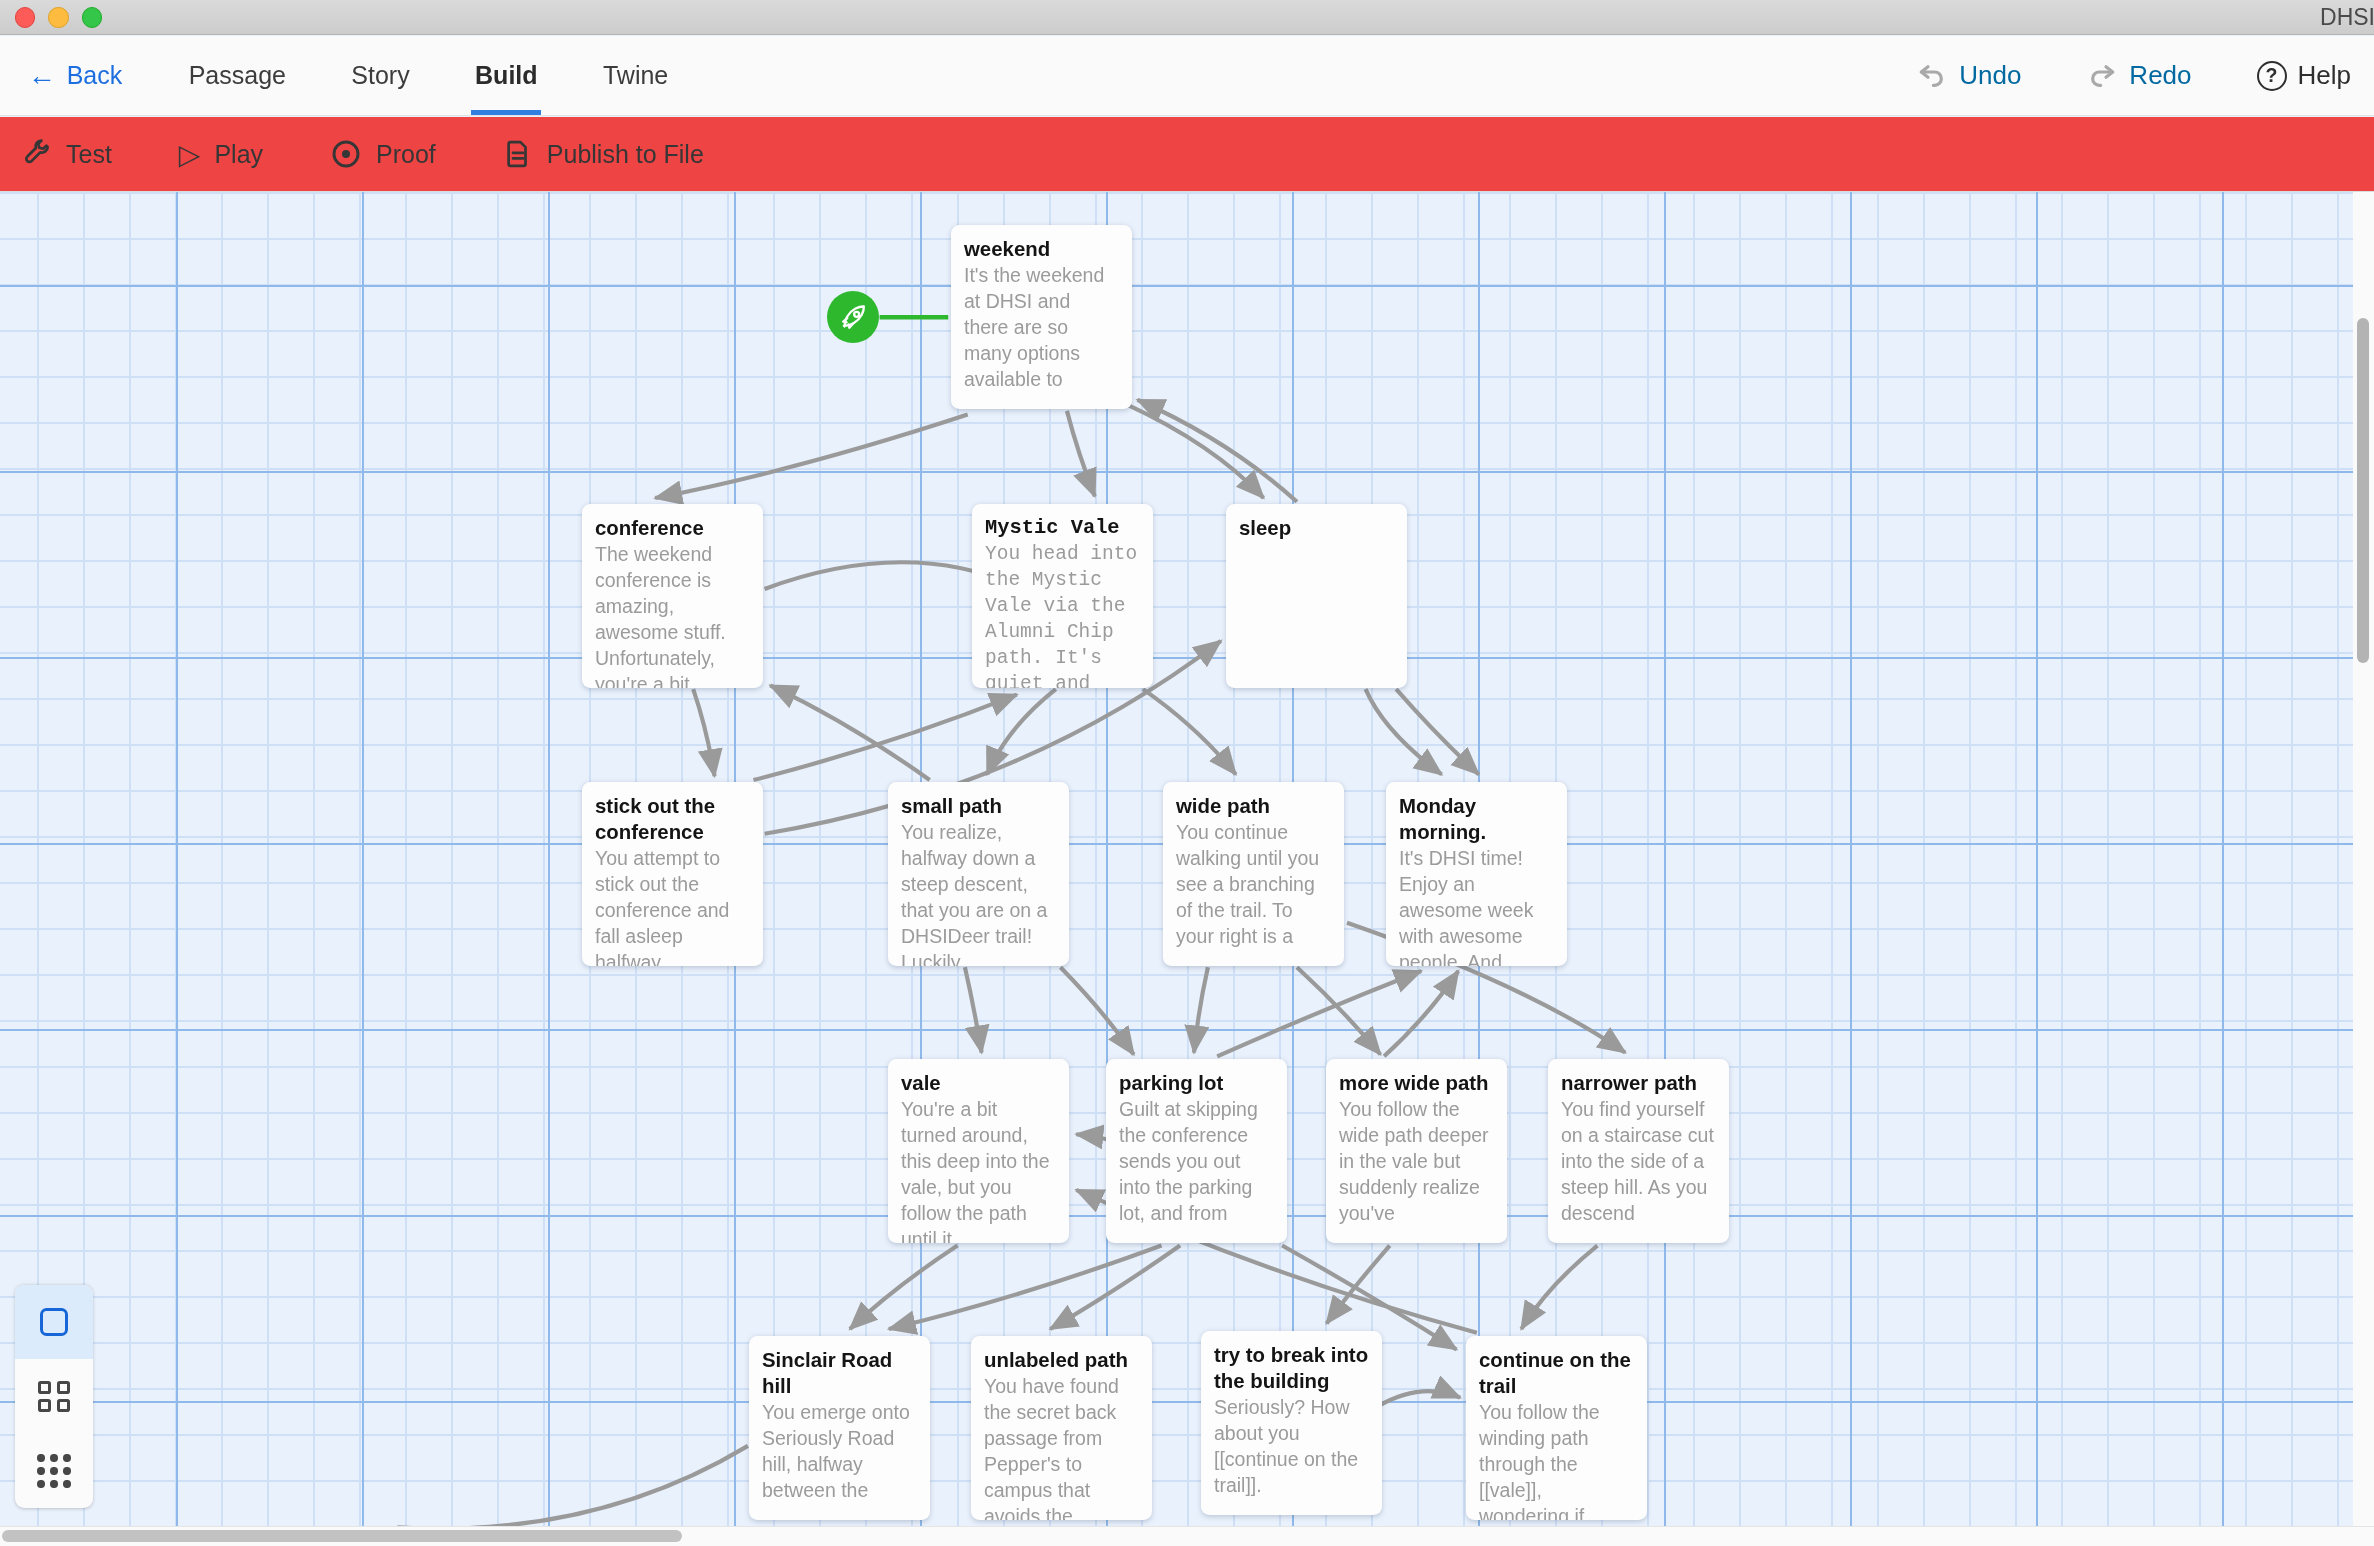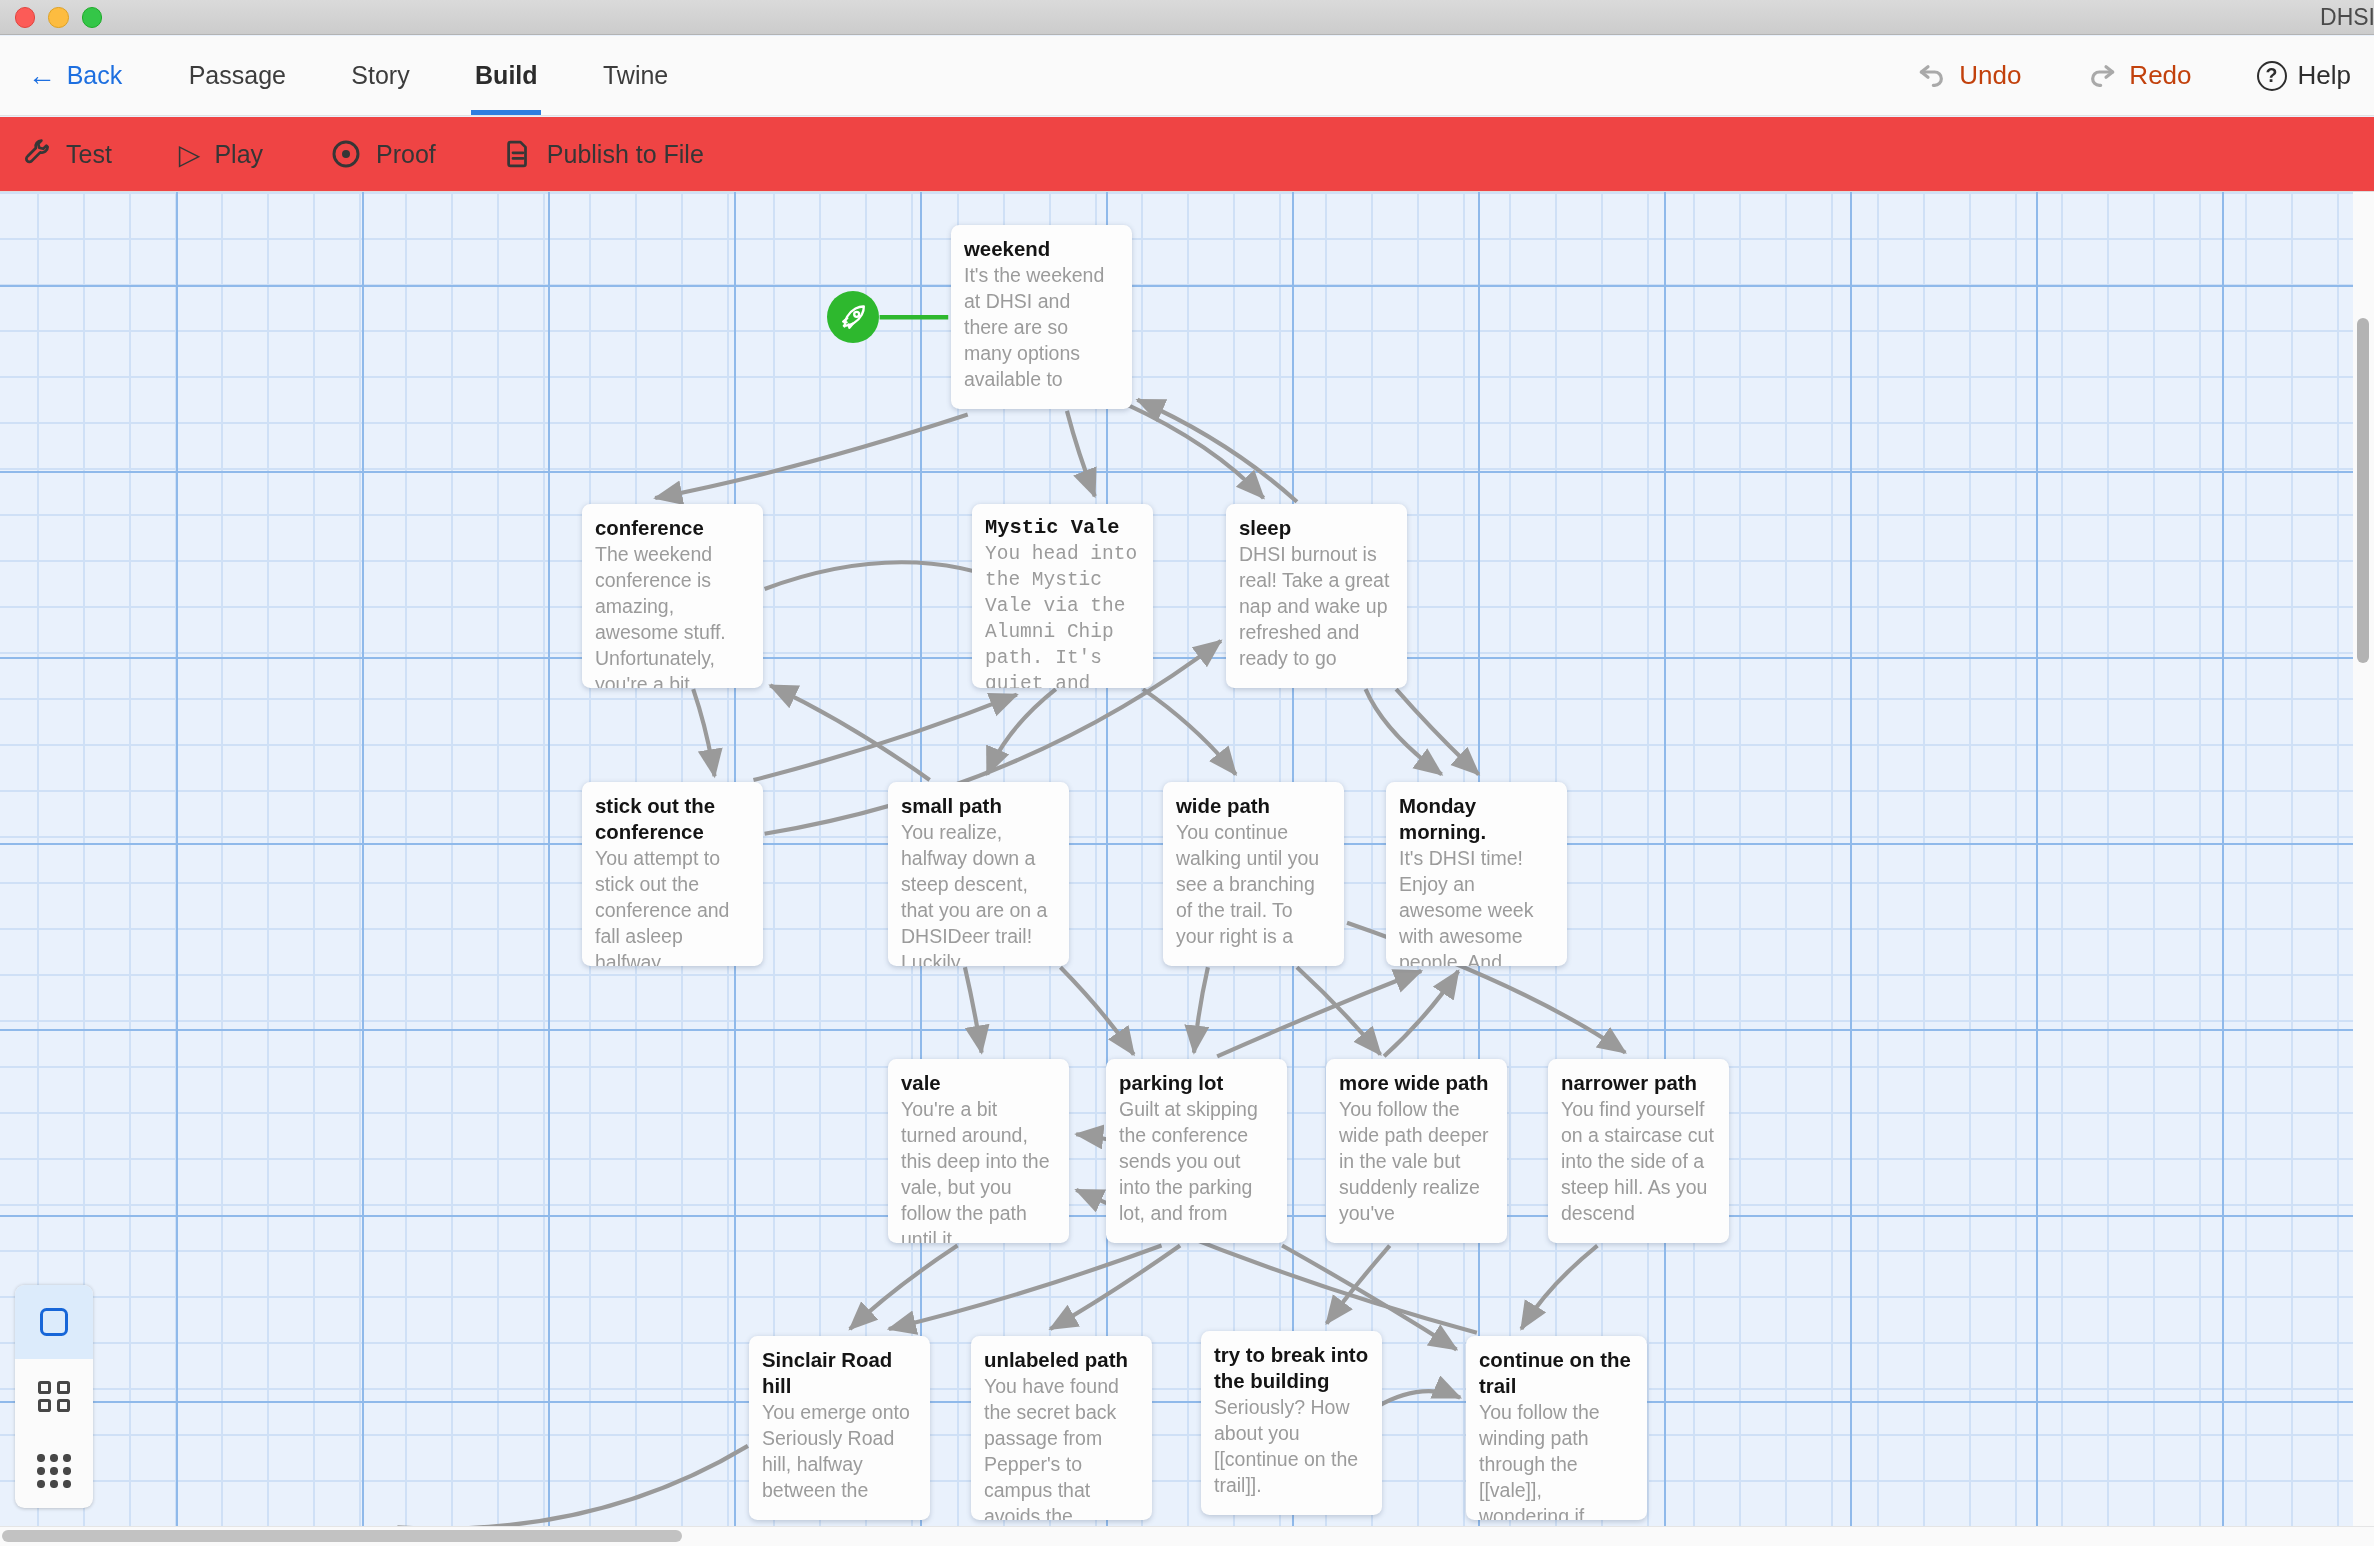--- a/index.html
+++ b/index.html
@@ -23,21 +23,21 @@
     display:flex; align-items:stretch; padding:0 24px; }
   .menubar .left, .menubar .right { display:flex; align-items:stretch; }
   .menubar .right { margin-left:auto; }
   .mitem { display:flex; align-items:center; font-size:25px; color:#3c3c3c;
     padding:0 3.7px; margin-right:58px; cursor:default; }
   .back { color:#1d6fe0; margin-right:59px; }
   .back .arrow { font-size:28px; margin-right:11px; }
   .tab { border-bottom:5.6px solid transparent; padding-top:5.6px; }
   .tab.active { font-weight:bold; color:#2b2b2b; border-bottom:5.6px solid #2f7ee0; }
   .mright { display:flex; align-items:center; font-size:26px; margin-left:65px; }
-  .disabled { color:#c2410c; }
+  .disabled { color:#0369a1; }
   .mright svg { margin-right:11px; }
   .help { color:#2e2e2e; }
   .qcircle { width:30px; height:30px; border:2.3px solid #2e2e2e; border-radius:50%;
     display:flex; align-items:center; justify-content:center; font-size:19.5px;
     font-weight:bold; margin-right:11px; }
 
   
   .toolbar { position:absolute; left:0; top:117px; width:2375px; height:75px;
     background:#ef4444; border-bottom:0.9px solid #dddddd;
     display:flex; align-items:center; padding:0 22px; }
@@ -215,21 +215,20 @@
       <div class="passage-card" style="left: 582px; top: 312px;">
         <div class="p-title">conference</div>
         <div class="p-excerpt">The weekend conference is amazing, awesome stuff. Unfortunately, you're a bit</div>
       </div>
       <div class="passage-card" style="left: 972px; top: 312px; font-family: Liberation Mono, monospace;">
         <div class="p-title">Mystic Vale</div>
         <div class="p-excerpt">You head into the Mystic Vale via the Alumni Chip path. It's quiet and peaceful and</div>
       </div>
       <div class="passage-card" style="left: 1226px; top: 312px;">
         <div class="p-title">sleep</div>
-        <div class="p-excerpt">DHSI burnout is real! Take a great nap and wake up refreshed and ready to go</div>
       </div>
       <div class="passage-card" style="left: 582px; top: 590px;">
         <div class="p-title">stick out the conference</div>
         <div class="p-excerpt">You attempt to stick out the conference and fall asleep halfway</div>
       </div>
       <div class="passage-card" style="left: 888px; top: 590px;">
         <div class="p-title">small path</div>
         <div class="p-excerpt">You realize, halfway down a steep descent, that you are on a DHSIDeer trail! Luckily</div>
       </div>
       <div class="passage-card" style="left: 1163px; top: 590px;">

